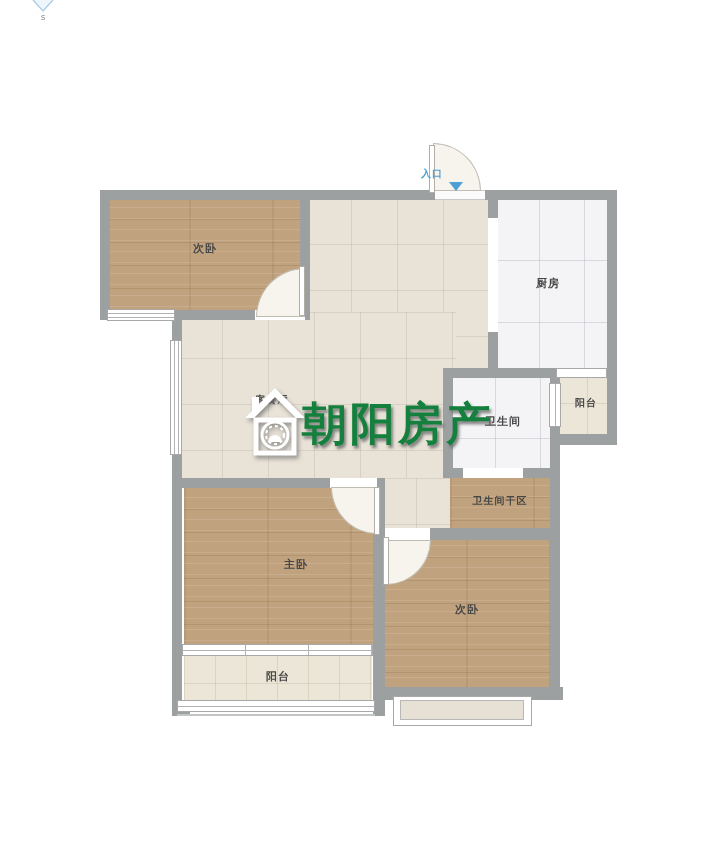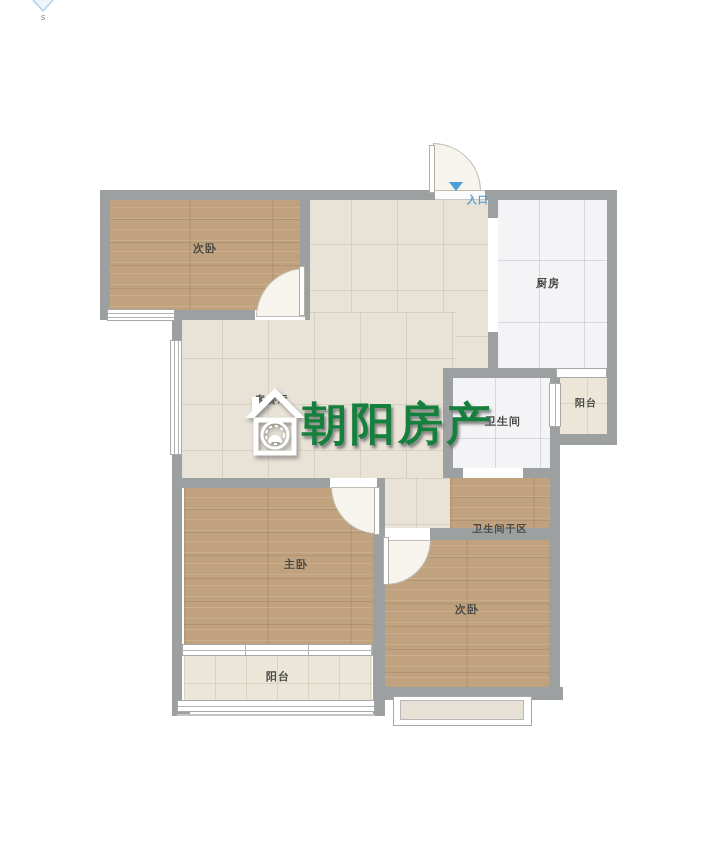--- a/index.html
+++ b/index.html
@@ -112,27 +112,27 @@
   <div class="abs leaf" style="left:299px;top:266px;width:6px;height:50px;"></div>
   <div class="abs arc" style="left:331px;top:487px;width:46px;height:47px;border-radius:0 0 0 100%;"></div>
   <div class="abs leaf" style="left:374px;top:487px;width:6px;height:48px;"></div>
   <div class="abs arc" style="left:386px;top:540px;width:45px;height:45px;border-radius:0 0 100% 0;"></div>
   <div class="abs leaf" style="left:383px;top:537px;width:6px;height:48px;"></div>
 
   <span class="abs lbl" style="left:205px;top:248px;">次卧</span>
   <span class="abs lbl" style="left:548px;top:283px;">厨房</span>
   <span class="abs lbl lbl-sm" style="left:586px;top:403px;">阳台</span>
   <span class="abs lbl" style="left:503px;top:421px;">卫生间</span>
-  <span class="abs lbl lbl-sm" style="left:500px;top:501px;margin-top:28px;">卫生间干区</span>
+  <span class="abs lbl lbl-sm" style="left:500px;top:501px;">卫生间干区</span>
   <span class="abs lbl lbl-sm" style="left:272px;top:400px;">客餐厅</span>
   <span class="abs lbl" style="left:296px;top:564px;">主卧</span>
   <span class="abs lbl" style="left:467px;top:609px;">次卧</span>
   <span class="abs lbl" style="left:278px;top:676px;">阳台</span>
 
-  <span class="abs entrance-lbl" style="left:478px;top:174px;margin-top:26px;">入口</span>
+  <span class="abs entrance-lbl" style="left:432px;top:174px;">入口</span>
   <div class="abs tri-down" style="left:449px;top:182px;"></div>
 
   <svg class="abs wm-icon" style="left:243px;top:384px;" width="64" height="74" viewBox="0 0 64 74">
     <rect x="9" y="13" width="7" height="16" fill="#ffffff"></rect>
     <path d="M2,34 L32,4 L62,34 L53,34 L32,13 L11,34 Z" fill="#ffffff"></path>
     <rect x="13" y="36" width="38" height="33" fill="none" stroke="#ffffff" stroke-width="5"></rect>
     <circle cx="32" cy="51" r="13" fill="none" stroke="#ffffff" stroke-width="3"></circle>
     <circle cx="32" cy="51" r="9" fill="none" stroke="#ffffff" stroke-width="2" stroke-dasharray="3 3"></circle>
     <path d="M25,58 A7,7 0 0,1 39,58 Z" fill="#ffffff"></path>
   </svg>

